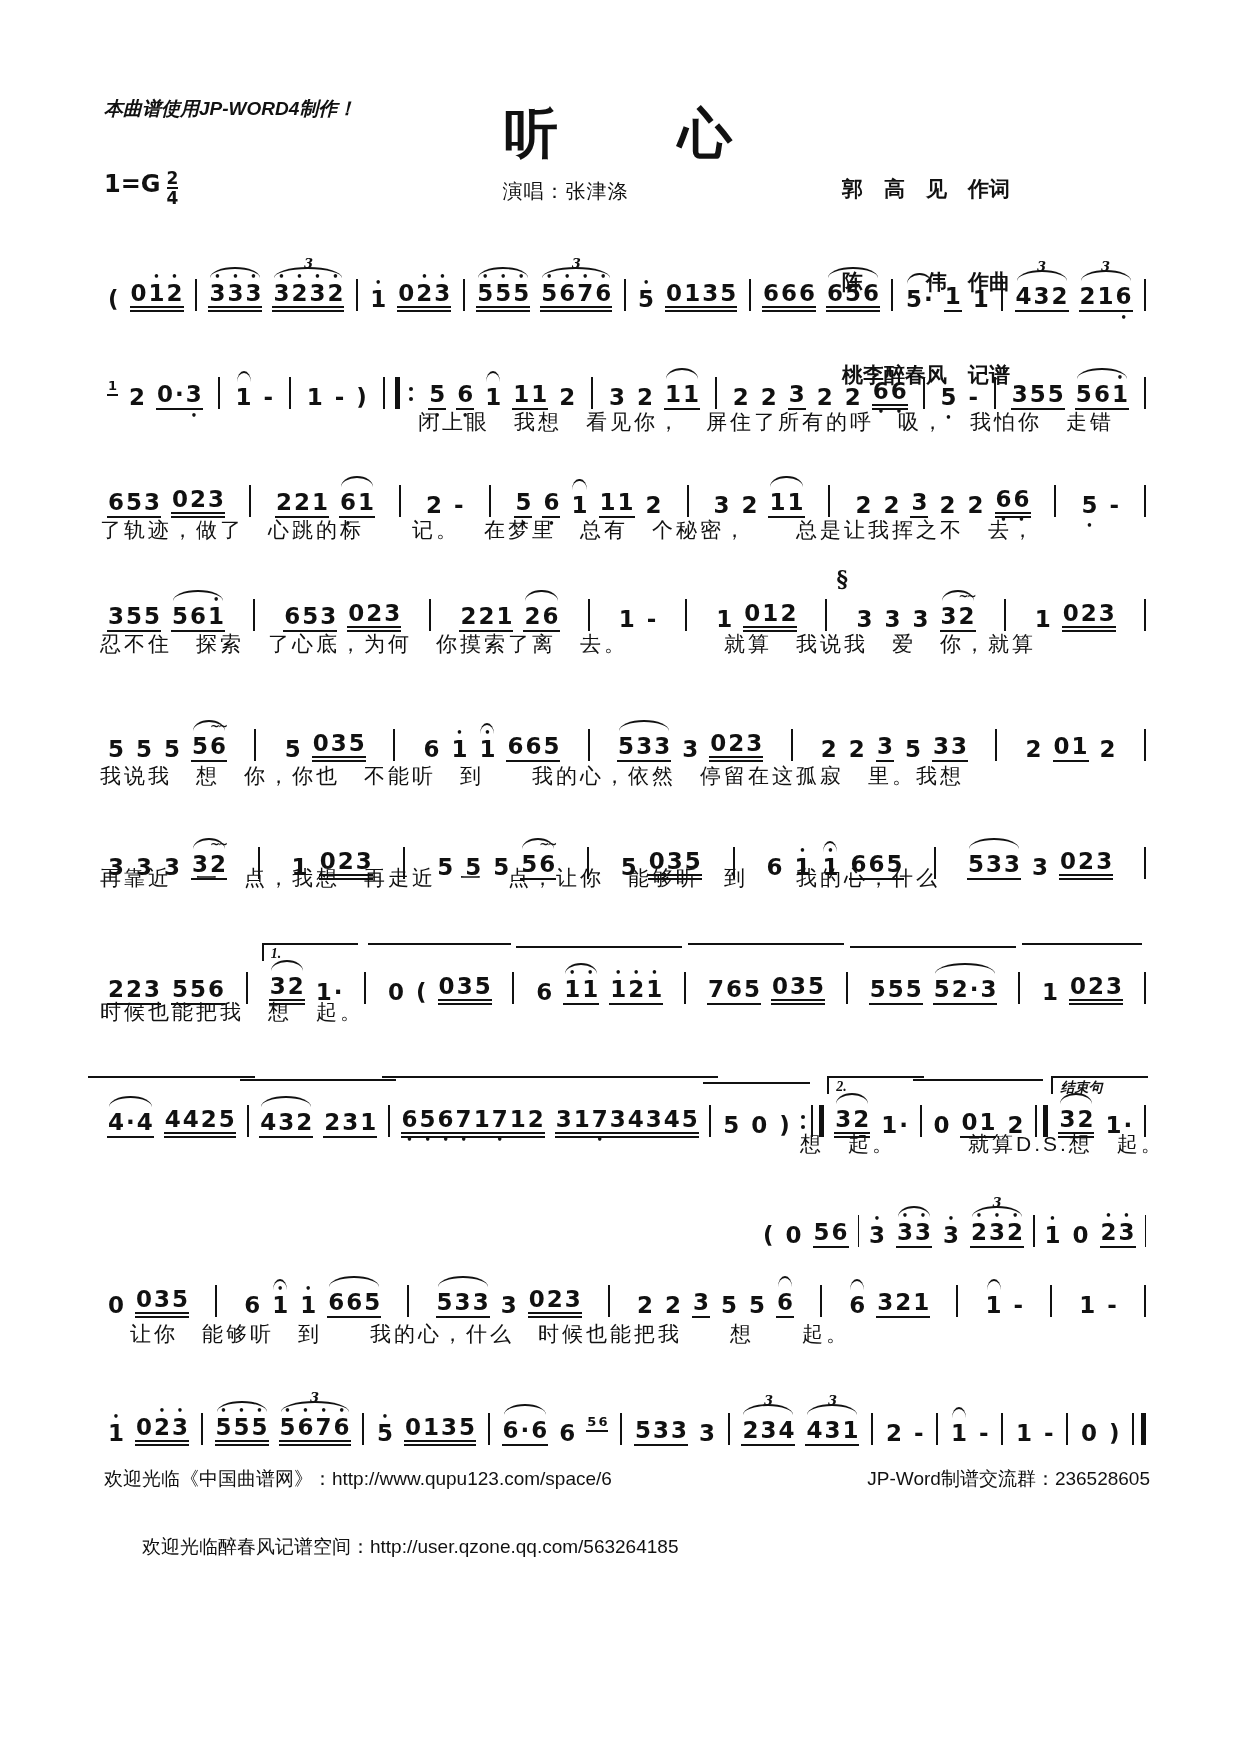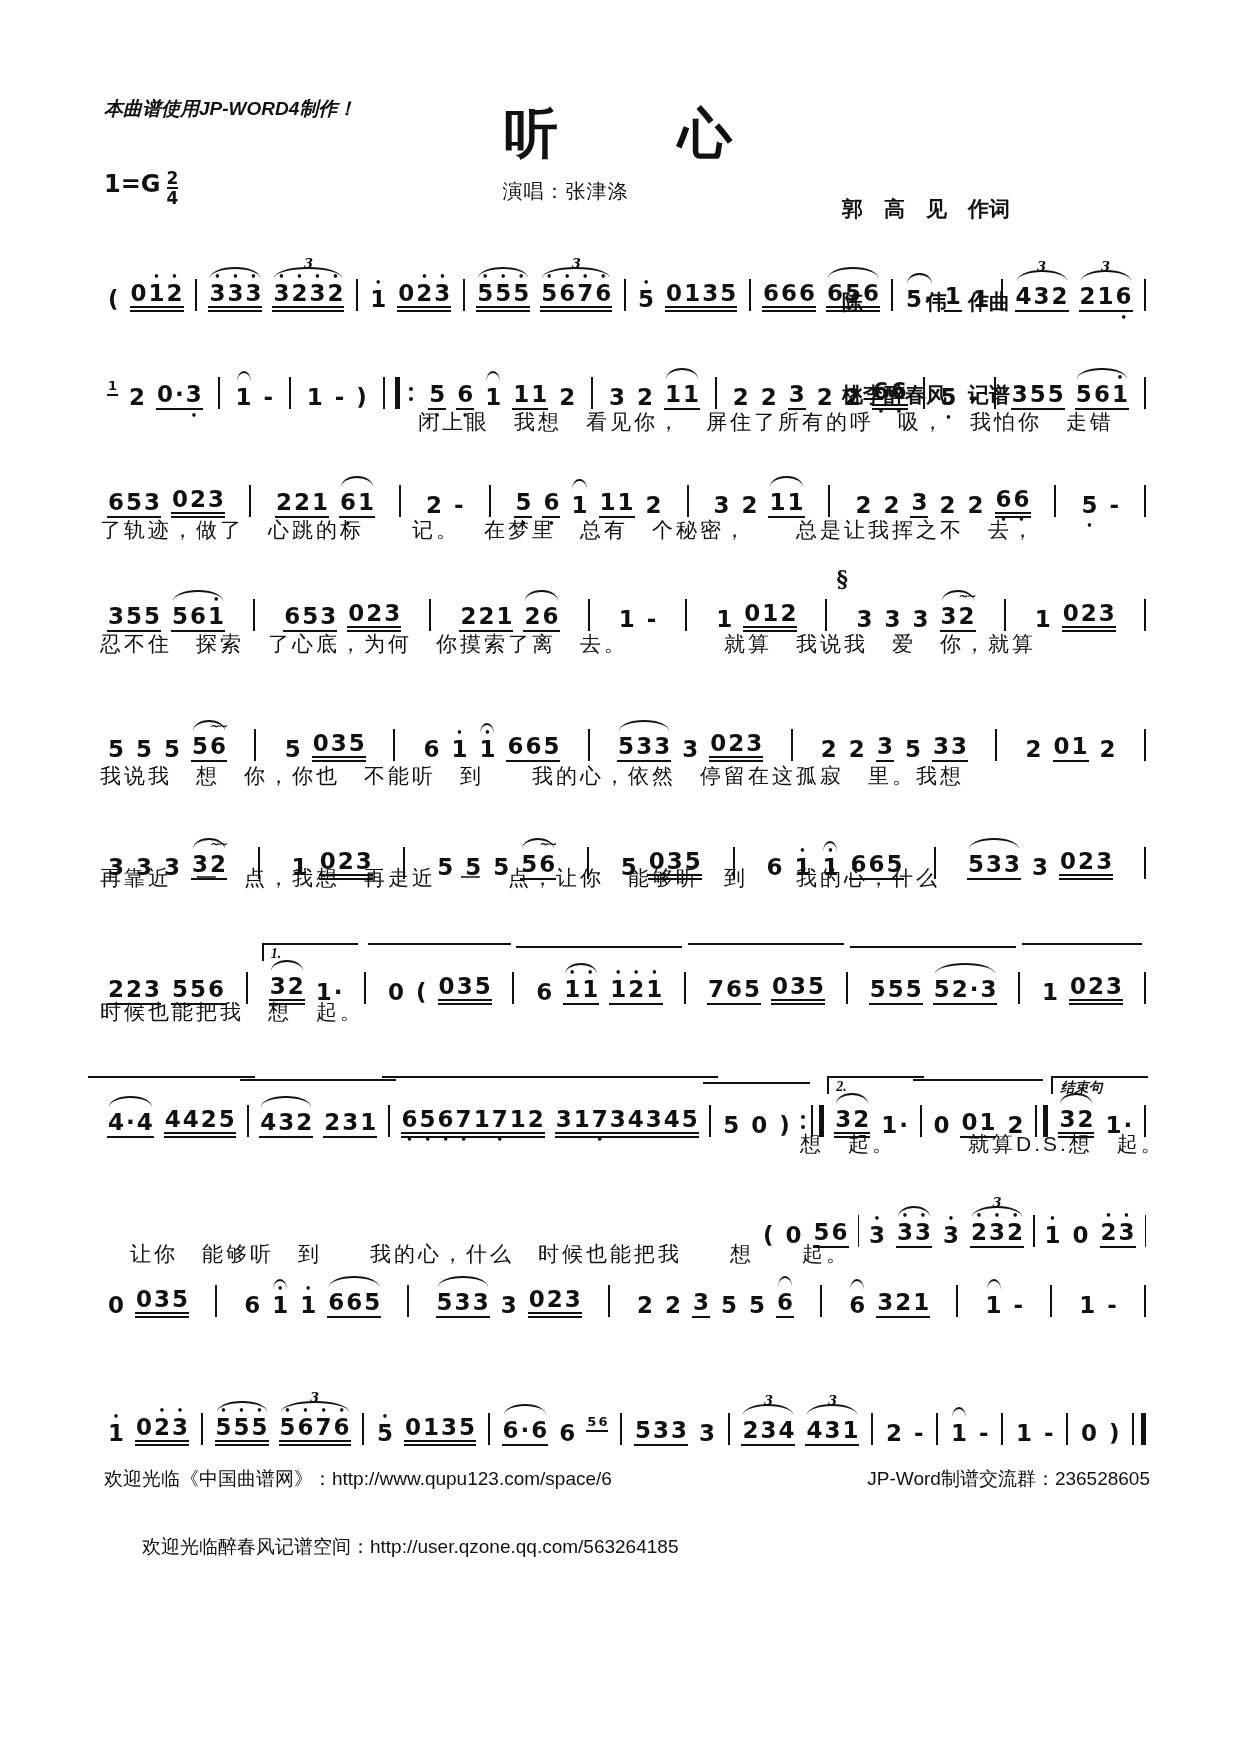--- a/index.html
+++ b/index.html
@@ -1,21 +1,21 @@
 <!DOCTYPE html>
 <html><head>
 <meta charset="utf-8">
 <style>
   html,body{margin:0;padding:0;}
   body{width:1240px;height:1754px;position:relative;background:#ffffff;color:#111;
        font-family:"Liberation Sans",sans-serif;overflow:hidden;}
   .abs{position:absolute;}
   .made{left:104px;top:96px;font:italic bold 19px "Liberation Sans",sans-serif;}
   .title{left:0;right:0;top:98px;text-align:center;font:bold 54px "Liberation Serif",serif;letter-spacing:4px;}
-  .credits{left:842px;top:132px;font:bold 21px "Liberation Serif",serif;line-height:31px;white-space:pre;}
+  .credits{left:842px;top:112px;font:bold 21px "Liberation Serif",serif;line-height:31px;white-space:pre;}
   .keytime{left:104px;top:170px;font:bold 24px "DejaVu Sans",sans-serif;display:flex;align-items:flex-start;gap:6px;}
   .frac{display:inline-flex;flex-direction:column;align-items:center;line-height:1;font-size:17px;}
   .frac .den{border-top:2px solid #111;padding-top:1px;}
   .singer{left:0;right:140px;top:178px;text-align:center;font:20px "Liberation Sans",sans-serif;letter-spacing:1px;padding-left:31px;}
   
   .sys{position:absolute;display:flex;justify-content:space-between;align-items:flex-end;height:50px;}
   .meas{display:inline-flex;position:relative;align-items:flex-end;padding:0 2px;}
   .grp{display:inline-flex;position:relative;margin:0 5px;align-items:flex-end;}
   .body{display:inline-flex;align-items:flex-end;}
   .n{display:inline-block;position:relative;font:bold 23px "DejaVu Sans",sans-serif;padding:0 1px;line-height:1.15;}
@@ -1430,21 +1430,21 @@
           </span>
         </span>
         <span class="grp">
           <span class="body">
             <span class="n">-</span>
           </span>
         </span>
       </span>
       <span class="bar"></span>
     </div>
-    <div class="lyr" style="top: 1240px; left: 130px;">让你　能够听　到　　我的心，什么　时候也能把我　　想　　起。</div>
+    <div class="lyr" style="top: 1320px; left: 130px;">让你　能够听　到　　我的心，什么　时候也能把我　　想　　起。</div>
     <div class="sys" style="top: 1396px; left: 100px; right: 92px;">
       <span class="meas">
         <span class="grp">
           <span class="body">
             <span class="n">1<i class="da">•</i></span>
           </span>
         </span>
         <span class="grp">
           <span class="body u2">
             <span class="n">0</span>

